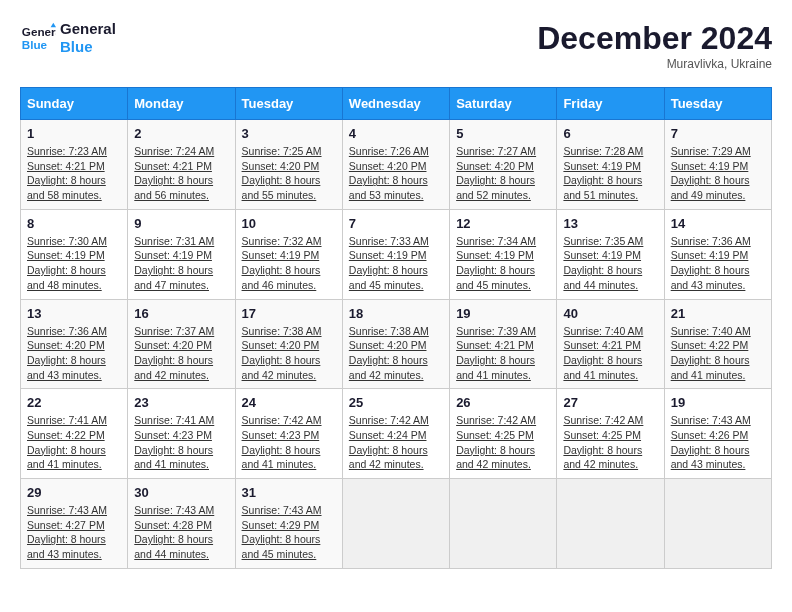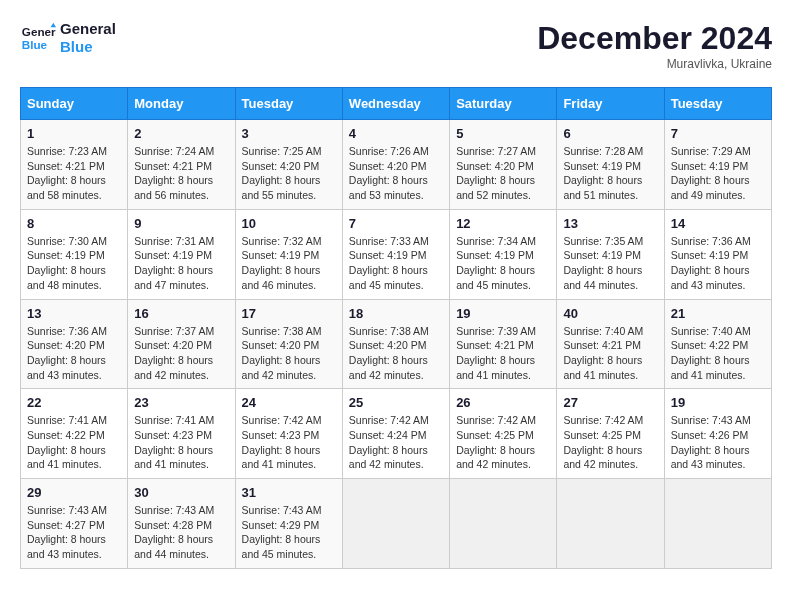--- a/index.html
+++ b/index.html
@@ -68,20 +68,21 @@
       font-size: 13px;
       font-weight: bold;
       color: #1a1a2e;
       display: block;
       margin-bottom: 3px;
     }
     .day-detail {
       color: #333;
       font-size: 10.5px;
       line-height: 1.4;
+      text-decoration: underline;
     }
     .empty-cell {
       background: #f0f0f0 !important;
     }
   </style>
 </head>
 <body>
 
 <div class="header">
   <div class="logo">

